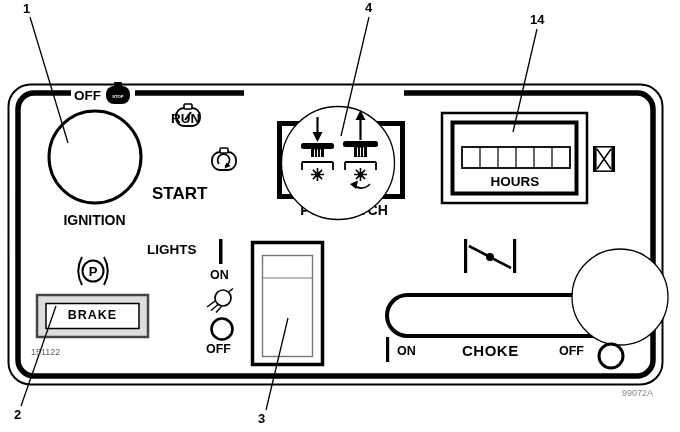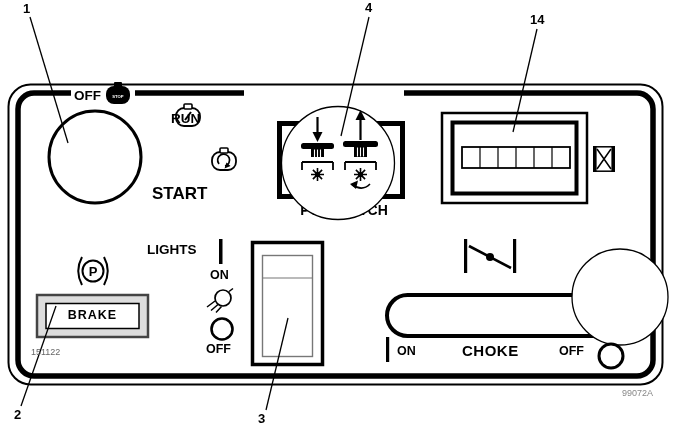--- a/index.html
+++ b/index.html
@@ -147,22 +147,24 @@
       <line x1="369" y1="17" x2="341" y2="136"></line>
       <line x1="537" y1="29" x2="513" y2="132"></line>
       <line x1="21" y1="406" x2="56" y2="306"></line>
       <line x1="266" y1="410" x2="288" y2="318"></line>
     </g>
   </svg>
 
   <div class="lbl" style="left:74px;top:89px;font-size:13.5px;">OFF</div>
   <div class="lbl" style="left:139px;top:112px;font-size:13.5px;margin-left:32px;">RUN</div>
   <div class="lbl" style="left:152px;top:153px;font-size:17px;margin-top:32px;">START</div>
+  <div class="lbl ctr" style="left:47px;top:213px;width:95px;font-size:14px;">IGNITION</div>
 
 
+  <div class="lbl ctr" style="left:465px;top:175px;width:100px;font-size:13.5px;">HOURS</div>
 
   <div class="lbl ctr" style="left:46px;top:309px;width:93px;font-size:12.5px;letter-spacing:1px;">BRAKE</div>
 
   <div class="lbl" style="left:147px;top:243px;font-size:13.5px;">LIGHTS</div>
   <div class="lbl" style="left:210px;top:269px;font-size:12.5px;">ON</div>
   <div class="lbl" style="left:206px;top:343px;font-size:12.5px;">OFF</div>
 
   <div class="lbl" style="left:397px;top:345px;font-size:12.5px;">ON</div>
   <div class="lbl" style="left:462px;top:343px;font-size:15px;letter-spacing:.5px;">CHOKE</div>
   <div class="lbl" style="left:559px;top:345px;font-size:12.5px;">OFF</div>

